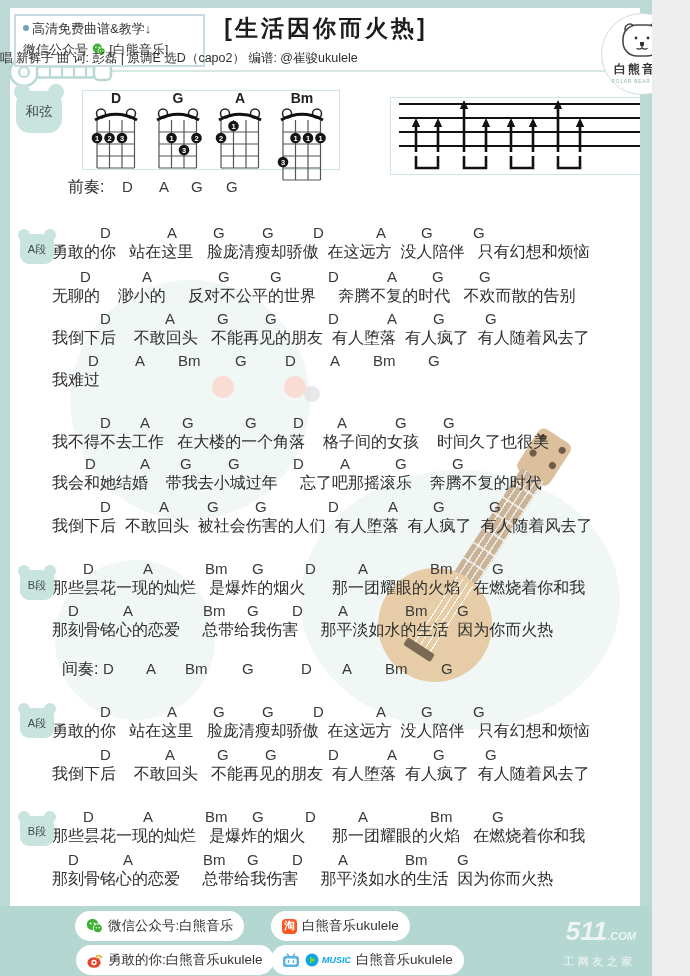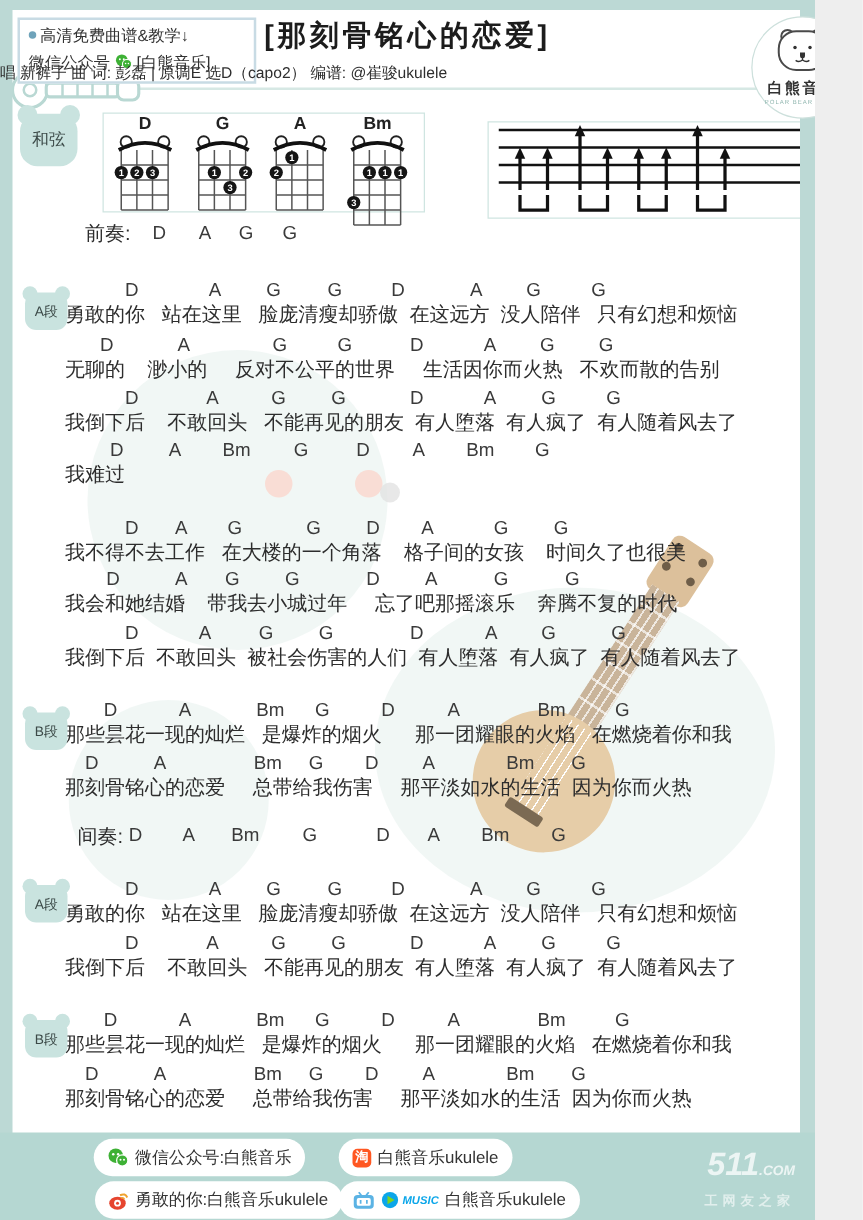--- a/index.html
+++ b/index.html
@@ -112,21 +112,21 @@
         <circle cx="11" cy="9.5" r="4.2" fill="#3eb135" stroke="#fff" stroke-width="1"></circle>
         <circle cx="4.4" cy="5" r=".9" fill="#fff"></circle>
           <circle cx="8" cy="5" r=".9" fill="#fff"></circle>
         <circle cx="9.7" cy="9" r=".7" fill="#fff"></circle>
           <circle cx="12.3" cy="9" r=".7" fill="#fff"></circle>
       </svg>
       <span>[白熊音乐]</span>
     </div>
   </div>
 
-  <h1 id="page-title">[那刻骨铭心的恋爱]</h1>
+  <h1 id="page-title">[生活因你而火热]</h1>
   <div id="credits">唱 新裤子  曲 词: 彭磊   |   原调E 选D（capo2）  编谱: @崔骏ukulele</div>
   <div id="divider"></div>
 
   <svg id="uke-outline" width="112" height="36" viewBox="0 0 112 36">
     <circle cx="20" cy="18" r="14" fill="#fff" stroke="#b9d8d3" stroke-width="2.5"></circle>
     <circle cx="20" cy="18" r="5" fill="none" stroke="#b9d8d3" stroke-width="2"></circle>
     <rect x="33" y="12.5" width="58" height="11" rx="3" fill="#fff" stroke="#b9d8d3" stroke-width="2.5"></rect>
     <line x1="46" y1="13" x2="46" y2="23" stroke="#b9d8d3" stroke-width="2"></line>
     <line x1="58" y1="13" x2="58" y2="23" stroke="#b9d8d3" stroke-width="2"></line>
     <line x1="70" y1="13" x2="70" y2="23" stroke="#b9d8d3" stroke-width="2"></line>
@@ -279,21 +279,21 @@
       </div>
       <div class="line" style="top: 268px;">
         <span class="chord" style="left: 80px;">D</span>
         <span class="chord" style="left: 142px;">A</span>
         <span class="chord" style="left: 218px;">G</span>
         <span class="chord" style="left: 270px;">G</span>
         <span class="chord" style="left: 328px;">D</span>
         <span class="chord" style="left: 387px;">A</span>
         <span class="chord" style="left: 432px;">G</span>
         <span class="chord" style="left: 479px;">G</span>
-        <span class="lyric" style="left: 52px;">无聊的    渺小的     反对不公平的世界     生活因你而火热   不欢而散的告别</span>
+        <span class="lyric" style="left: 52px;">无聊的    渺小的     反对不公平的世界     奔腾不复的时代   不欢而散的告别</span>
       </div>
       <div class="line" style="top: 310px;">
         <span class="chord" style="left: 100px;">D</span>
         <span class="chord" style="left: 165px;">A</span>
         <span class="chord" style="left: 217px;">G</span>
         <span class="chord" style="left: 265px;">G</span>
         <span class="chord" style="left: 328px;">D</span>
         <span class="chord" style="left: 387px;">A</span>
         <span class="chord" style="left: 433px;">G</span>
         <span class="chord" style="left: 485px;">G</span>

